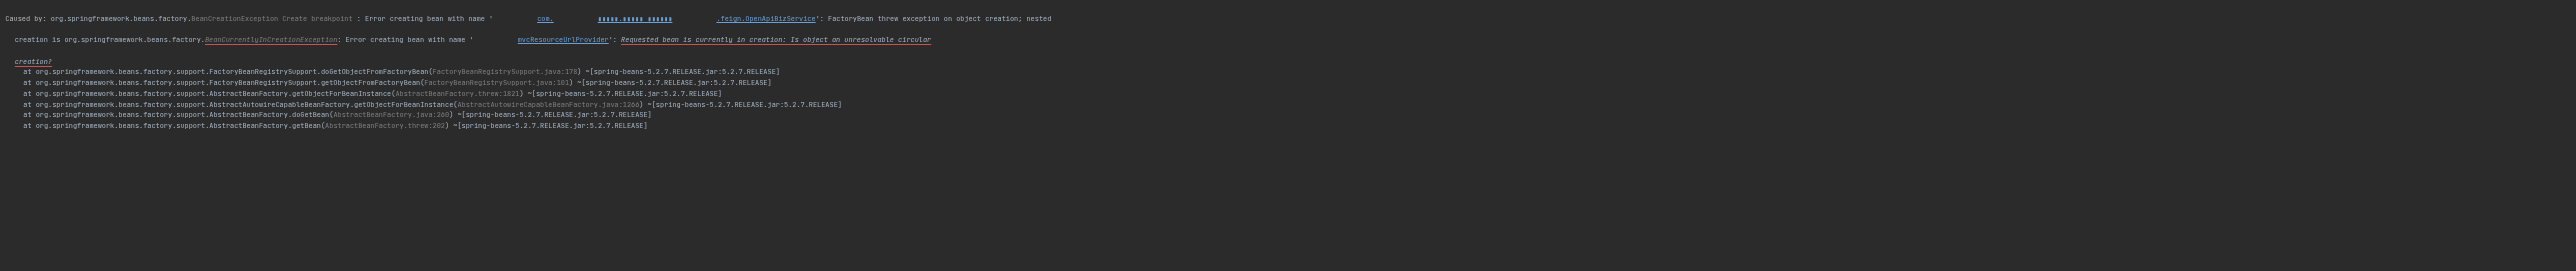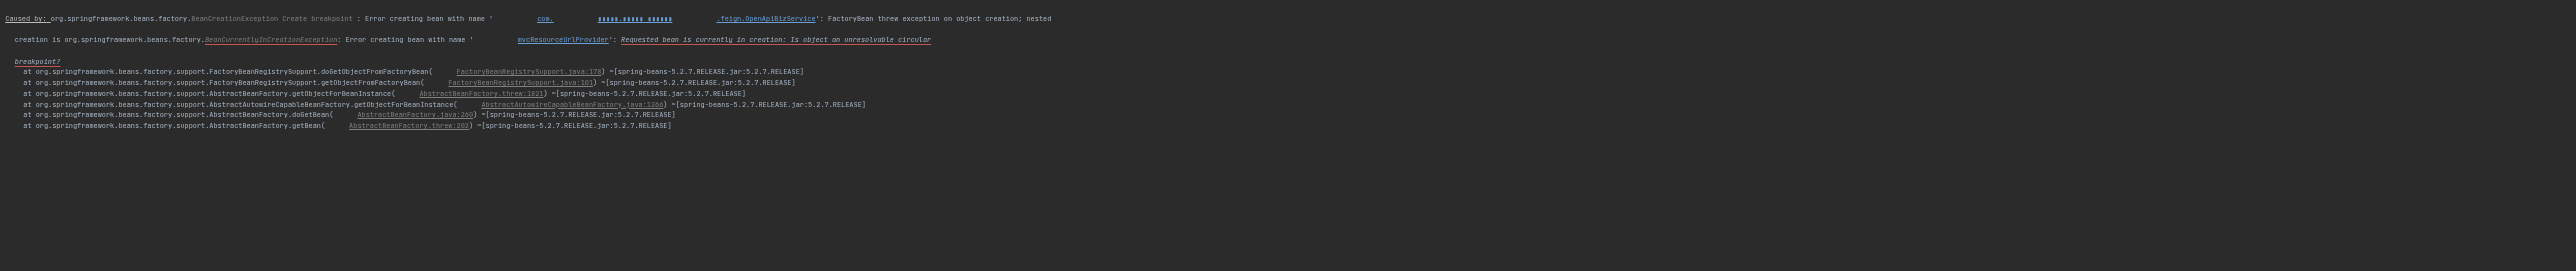--- a/index.html
+++ b/index.html
@@ -9,43 +9,43 @@
     font-family: "JetBrains Mono", "Consolas", "Menlo", monospace;
     font-size: 6.9px;
     line-height: 1.55;
     padding: 3.2px 5.3px;
     white-space: nowrap;
     overflow-x: auto;
     width: 2576px;
     min-height: 271px;
   }
   .line { white-space: pre; }
-  .cause { color: #bbbbbb; text-decoration: underline; }
+  .cause { color: #bbbbbb; }
   .exc-name { color: #808080; text-underline-offset: 1.1px; }
   .bp { color: #808080; }
   .blue { color: #6aa0d8; text-decoration: underline; text-underline-offset: 1.1px; padding-left: 44px; }
   .red-ul { text-decoration: underline; text-decoration-color: #c75450; text-decoration-thickness: 1.1px; text-underline-offset: 1.6px; font-style: italic; }
-  .grey-link { color: #808080; text-decoration: underline; text-underline-offset: 1.1px; margin-left: 24px; }
+  .grey-link { color: #808080; text-underline-offset: 1.1px; }
   .at { color: #a9b7c6; padding-left: 18px; }
   .jar { color: #a9b7c6; }
   .indent2 { padding-left: 9.5px; }
 </style>
 </head>
 <body>
 
 <div class="line">
 <span class="cause">Caused by:</span><span class="cause"> </span><span>org.springframework.beans.factory.</span><span class="exc-name">BeanCreationException</span><span class="bp"> Create breakpoint </span><span>: Error creating bean with name '</span><span class="blue">com.</span><span class="blue">▮▮▮▮▮.▮▮▮▮▮ ▮▮▮▮▮▮</span><span class="blue">.feign.OpenApiBizService</span><span>': FactoryBean threw exception on object creation; nested</span>
 </div>
 
 <div class="line indent2">
 <span>creation is org.springframework.beans.factory.</span><span class="exc-name red-ul">BeanCurrentlyInCreationException</span><span>: Error creating bean with name '</span><span class="blue">mvcResourceUrlProvider</span><span>': </span><span class="red-ul">Requested bean is currently in creation: Is object an unresolvable circular</span>
 </div>
 
 <div class="line indent2">
-<span class="red-ul">breakpoint?</span>
+<span class="red-ul">creation?</span>
 </div>
 
 <div id="stack">
     <div class="line at"><span>at org.springframework.beans.factory.support.FactoryBeanRegistrySupport.doGetObjectFromFactoryBean(</span><span class="grey-link">FactoryBeanRegistrySupport.java:178</span><span class="jar">) ~[spring-beans-5.2.7.RELEASE.jar:5.2.7.RELEASE]</span></div>
     <div class="line at"><span>at org.springframework.beans.factory.support.FactoryBeanRegistrySupport.getObjectFromFactoryBean(</span><span class="grey-link">FactoryBeanRegistrySupport.java:101</span><span class="jar">) ~[spring-beans-5.2.7.RELEASE.jar:5.2.7.RELEASE]</span></div>
     <div class="line at"><span>at org.springframework.beans.factory.support.AbstractBeanFactory.getObjectForBeanInstance(</span><span class="grey-link">AbstractBeanFactory.threw:1821</span><span class="jar">) ~[spring-beans-5.2.7.RELEASE.jar:5.2.7.RELEASE]</span></div>
     <div class="line at"><span>at org.springframework.beans.factory.support.AbstractAutowireCapableBeanFactory.getObjectForBeanInstance(</span><span class="grey-link">AbstractAutowireCapableBeanFactory.java:1266</span><span class="jar">) ~[spring-beans-5.2.7.RELEASE.jar:5.2.7.RELEASE]</span></div>
     <div class="line at"><span>at org.springframework.beans.factory.support.AbstractBeanFactory.doGetBean(</span><span class="grey-link">AbstractBeanFactory.java:260</span><span class="jar">) ~[spring-beans-5.2.7.RELEASE.jar:5.2.7.RELEASE]</span></div>
     <div class="line at"><span>at org.springframework.beans.factory.support.AbstractBeanFactory.getBean(</span><span class="grey-link">AbstractBeanFactory.threw:202</span><span class="jar">) ~[spring-beans-5.2.7.RELEASE.jar:5.2.7.RELEASE]</span></div>
   </div>

